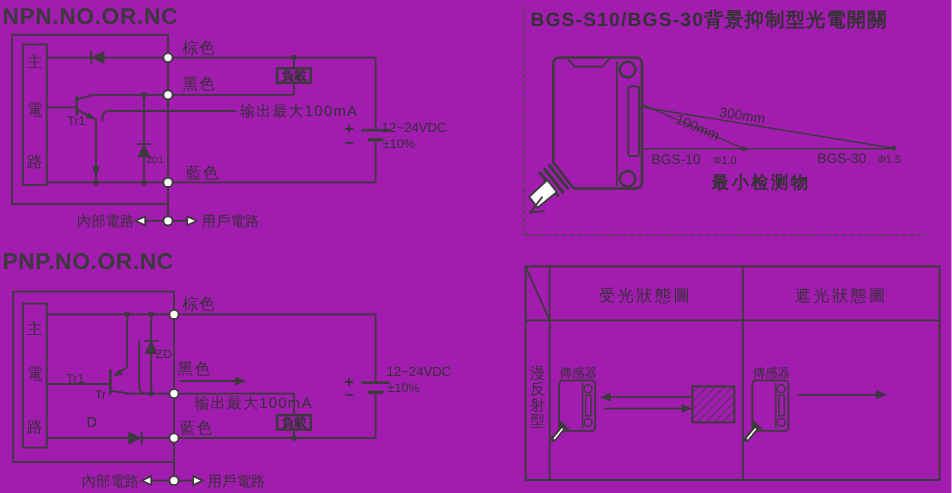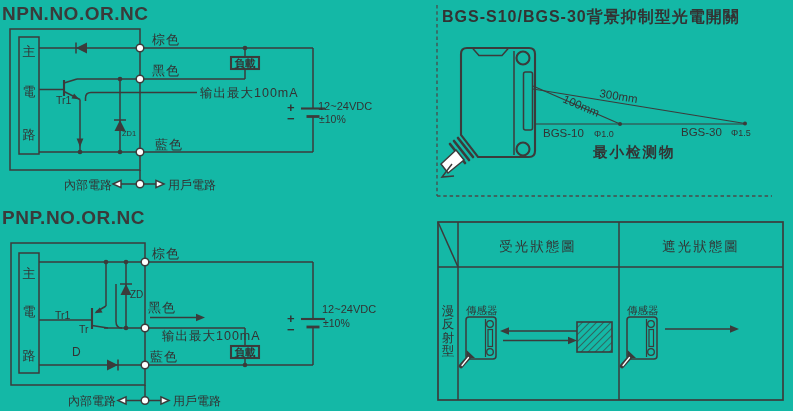--- a/index.html
+++ b/index.html
@@ -1,16 +1,16 @@
 <!DOCTYPE html>
 <html><head>
 <meta charset="utf-8">
 <style>
   html,body{margin:0;padding:0;background:#fff;}
-  .frame{position:relative;width:793px;height:411px;background:#14b8a6;overflow:hidden;
+  .frame{position:relative;width:793px;height:411px;background:#a21caf;overflow:hidden;
          font-family:"Liberation Sans","DejaVu Sans",sans-serif;}
   .q{position:absolute;}
   svg text{font-family:"Liberation Sans","DejaVu Sans",sans-serif;fill:#333;}
   .ln{stroke:#3b3b3b;fill:none;stroke-width:1.5;stroke-linecap:butt;}
   .ln2{stroke:#3b3b3b;fill:none;stroke-width:2.1;}
   .dash{stroke:#4a4a4a;fill:none;stroke-width:1.3;stroke-dasharray:3.5 2.8;}
   .fl{fill:#3b3b3b;stroke:none;}
   .wh{fill:#fff;stroke:#3b3b3b;stroke-width:1.5;}
   .ttl{font-size:19px;font-weight:bold;fill:#3a3a3a;letter-spacing:.5px;}
   .bgsttl{font-size:16px;font-weight:bold;fill:#333;letter-spacing:1px;}

